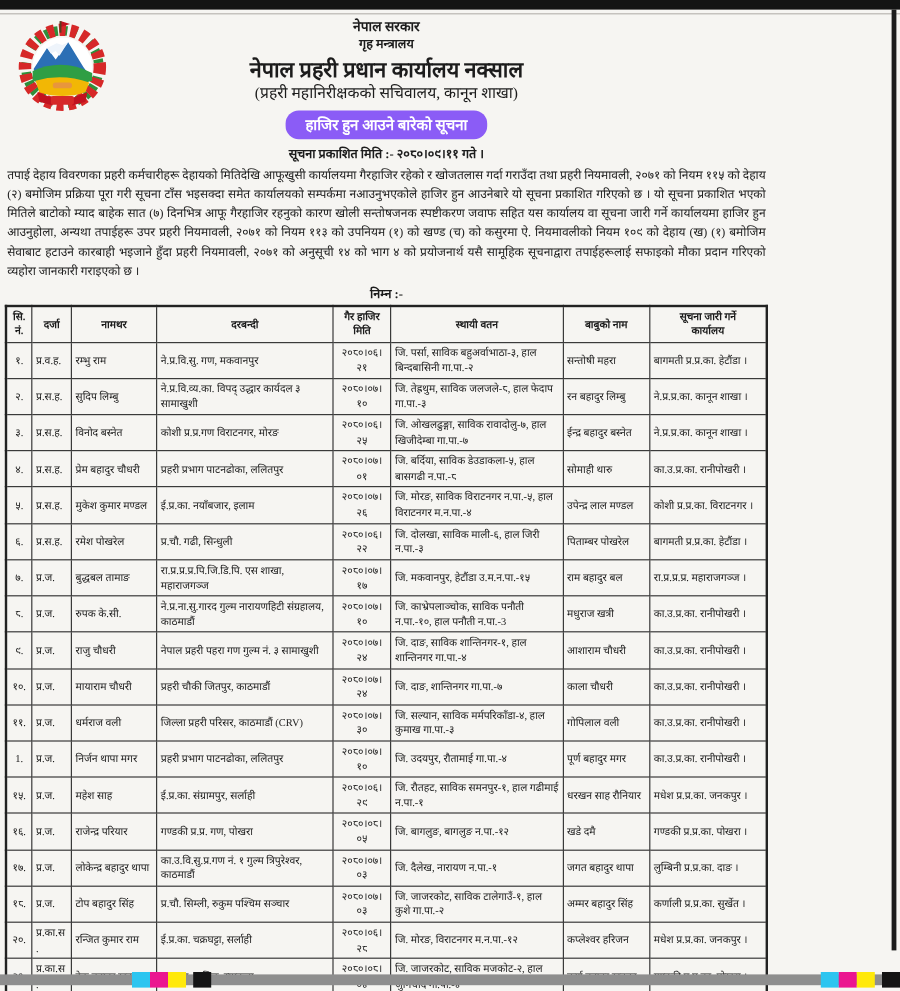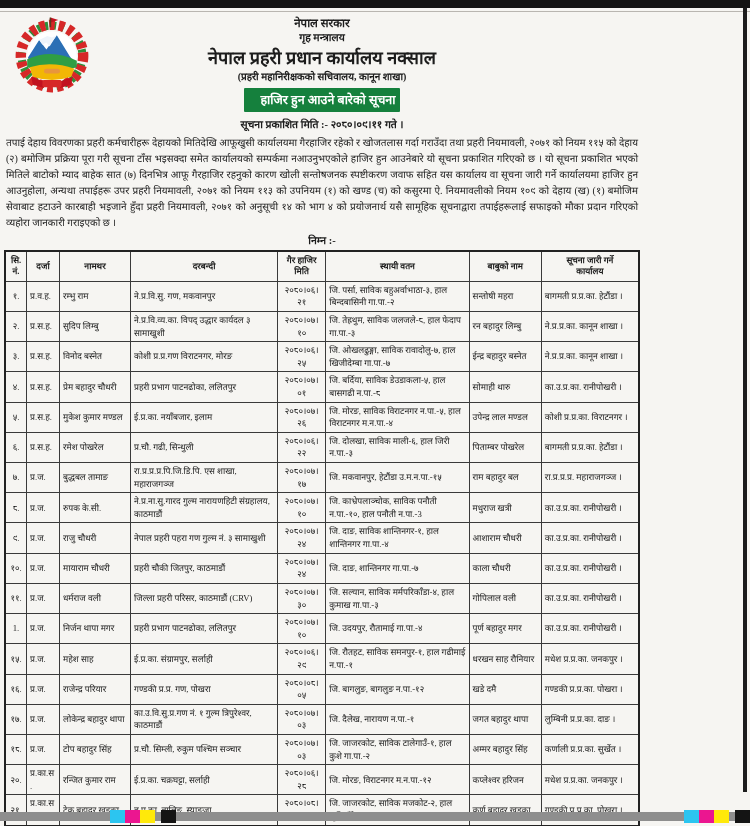--- a/index.html
+++ b/index.html
@@ -9,22 +9,22 @@
   .top-hairline{position:absolute;top:11px;left:0;right:0;height:1px;background:#b9b6b1;}
   .right-rule{position:absolute;top:8px;right:3px;width:4px;height:784px;background:#1c1c1c;}
   .doc{position:absolute;top:12px;left:4px;width:636px;color:#1c1c1c;}
 
   
   .head{position:relative;text-align:center;padding-top:4px;}
   .emblem{position:absolute;left:8px;top:4px;width:80px;height:80px;}
   .gov{font-size:11.5px;font-weight:bold;line-height:1.3;}
   .ministry{font-size:10.5px;font-weight:bold;line-height:1.3;}
   .office{font-size:18px;font-weight:bold;margin:2px 0 1px 0;line-height:1.25;}
-  .subtitle{font-size:10px;font-weight:bold;line-height:1.3;}
-  .badge{display:inline-block;margin-top:5px;padding:3px 4px 4px 16px;background:#15803d;color:#ffffff;font-size:12.5px;font-weight:bold;border-radius:1px;}
+  .subtitle{font-size:13px;font-weight:normal;line-height:1.3;}
+  .badge{display:inline-block;margin-top:5px;padding:3px 16px 4px 16px;background:#8b5cf6;color:#ffffff;font-size:12.5px;font-weight:bold;border-radius:11px;}
   .pubdate{font-size:10.5px;font-weight:bold;margin-top:5px;}
 
   
   .intro{font-size:10px;line-height:1.6;text-align:justify;margin:4px 2px 2px 2px;}
   .nimna{text-align:center;font-size:10.5px;font-weight:bold;margin:1px 0 3px 0;}
 
   
   table{width:100%;border-collapse:collapse;table-layout:fixed;border:2px solid #222;}
   th,td{border:1px solid #3a3a3a;font-size:8.7px;padding:2px 3px;vertical-align:middle;word-wrap:break-word;}
   th{font-weight:bold;text-align:center;white-space:pre-line;line-height:1.3;padding:3px 1px;}

